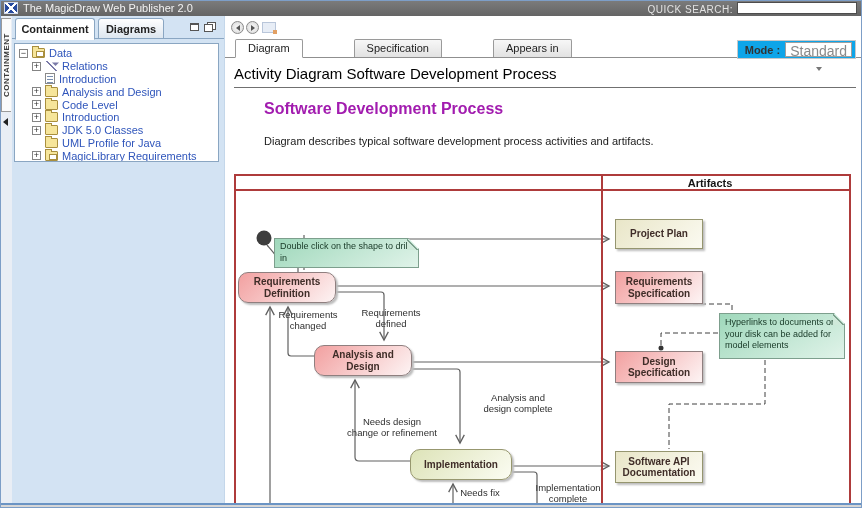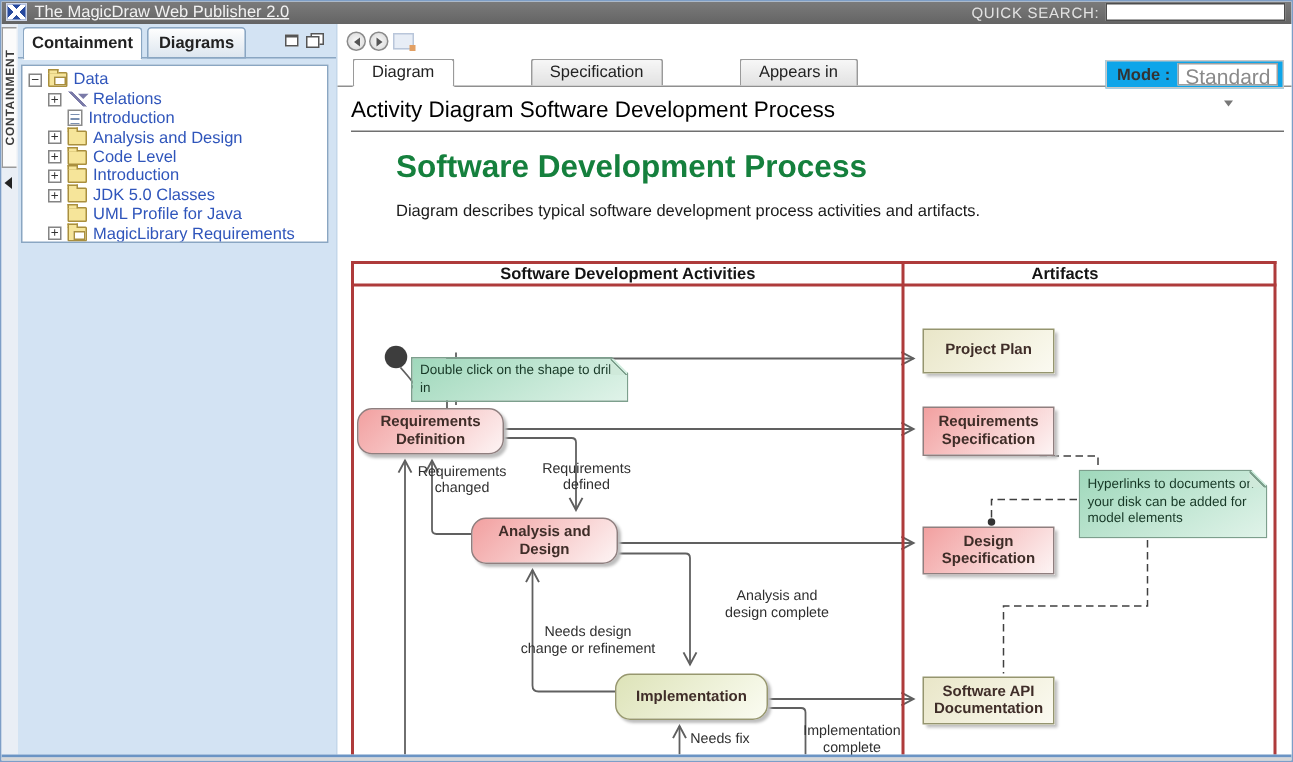--- a/index.html
+++ b/index.html
@@ -4,21 +4,21 @@
 <style>
   * { margin:0; padding:0; box-sizing:border-box; font-family:"Liberation Sans","DejaVu Sans",sans-serif; }
   html,body { background:#fff; }
   .window { position:relative; width:862px; height:508px; border:1px solid #7d9ec7; background:#fff; overflow:hidden; }
 
   
   .titlebar { position:absolute; left:0; top:0; width:100%; height:15px; background:linear-gradient(#7b7b7b,#646464); display:flex; align-items:center; }
   .app-logo { position:absolute; left:3px; top:1px; width:14px; height:12px; background:#274a9e; border:1px solid #cfd8ea;
     background-image:linear-gradient(45deg, transparent 42%, #fff 42%, #fff 58%, transparent 58%),
                      linear-gradient(-45deg, transparent 42%, #fff 42%, #fff 58%, transparent 58%); }
-  .app-title { position:absolute; left:22px; top:1px; font-size:11px; color:#f2f2f2;text-decoration:underline; }
+  .app-title { position:absolute; left:22px; top:1px; font-size:11px; color:#f2f2f2; }
   .qs-label { position:absolute; right:128px; top:3px; font-size:10px; letter-spacing:.5px; color:#e3e3e3; }
   .qs-input { position:absolute; right:4px; top:1px; width:120px; height:12px; border:1px solid #4d4d4d; background:#fff; font-size:10px; padding:0 2px; }
 
   
   .leftstrip { position:absolute; left:0; top:15px; width:11px; height:487px; background:#e9eef5; }
   .strip-tab { position:absolute; left:0; top:2px; width:10px; height:94px; background:#fbfbfb; border:1px solid #9a9a9a; border-left:none;
     display:flex; align-items:center; justify-content:center; writing-mode:vertical-rl; transform:rotate(180deg);
     font-size:8px; font-weight:bold; color:#3a3a3a; letter-spacing:.5px; }
   .strip-arrow { position:absolute; left:2px; top:102px; width:0; height:0; border-top:4px solid transparent; border-bottom:4px solid transparent; border-right:5px solid #222; }
 
@@ -65,21 +65,21 @@
   .mtab { height:18px; padding:2px 12px 0; border:1px solid #9a9a9a; border-bottom:none; border-radius:2px 2px 0 0; margin-right:3px;
     background:linear-gradient(#f7f7f7,#e2e2e2); font-size:11px; color:#222; }
   .mtab.active { background:#fff; height:19px; margin-bottom:-1px; border-bottom:1px solid #fff; z-index:2; }
   .mode-group { position:absolute; right:6px; top:2px; display:flex; align-items:center; gap:5px; border:1px solid #c8c8c8; padding:1px 3px 1px 7px; background:#0ea5e9; }
   .mode-label { font-size:11px; font-weight:bold; color:#333; }
   .mode-select { display:flex; align-items:center; gap:8px; border:1px solid #9f9f9f; background:#fff; height:15px; padding:0 4px; font-size:14px; color:#8a8a8a;flex-direction:column; }
   .caret-down { width:0; height:0; border-left:3px solid transparent; border-right:3px solid transparent; border-top:4px solid #777; }
 
   .page-title { position:absolute; left:9px; top:49px; font-size:15px; color:#000; }
   .title-rule { position:absolute; left:9px; top:71px; width:622px; border-top:1px solid #707070; }
-  .doc-heading { position:absolute; left:39px; top:84px; font-size:21px; font-weight:bold; color:#15803d; }
+  .doc-heading { position:absolute; left:39px; top:84px; font-size:16px; font-weight:bold; color:#a21caf; }
   .doc-desc { position:absolute; left:39px; top:119px; font-size:11px; color:#1a1a1a; }
 
   
   .diagram { position:absolute; left:9px; top:158px; width:617px; height:329px; }
   .frame-line { position:absolute; background:#ae3b3b; }
   .fl-left { left:0; top:0; width:2px; height:100%; }
   .fl-right { left:615px; top:0; width:2px; height:100%; }
   .fl-top { left:0; top:0; width:100%; height:2px; }
   .fl-header { left:0; top:15px; width:100%; height:2px; }
   .fl-divider { left:367px; top:0; width:2px; height:100%; }
@@ -256,21 +256,20 @@
         </g>
         <circle cx="659" cy="347" r="2.5" fill="#333"></circle>
         <circle cx="262" cy="237" r="7.5" fill="#3d3d3d"></circle>
       </svg>
 
       <div class="frame-line fl-left"></div>
       <div class="frame-line fl-right"></div>
       <div class="frame-line fl-top"></div>
       <div class="frame-line fl-header"></div>
       <div class="frame-line fl-divider"></div>
-      <div class="lane-header lh-activities">Software Development Activities</div>
       <div class="lane-header lh-artifacts">Artifacts</div>
 
       <div class="note note-drill">Double click on the shape to drill in</div>
       <div class="note note-links">Hyperlinks to  documents on your disk can be added for model elements</div>
 
       <div class="dnode activity n-reqdef">Requirements
 Definition</div>
       <div class="dnode activity n-analysis">Analysis and
 Design</div>
       <div class="dnode activity green n-impl">Implementation</div>

